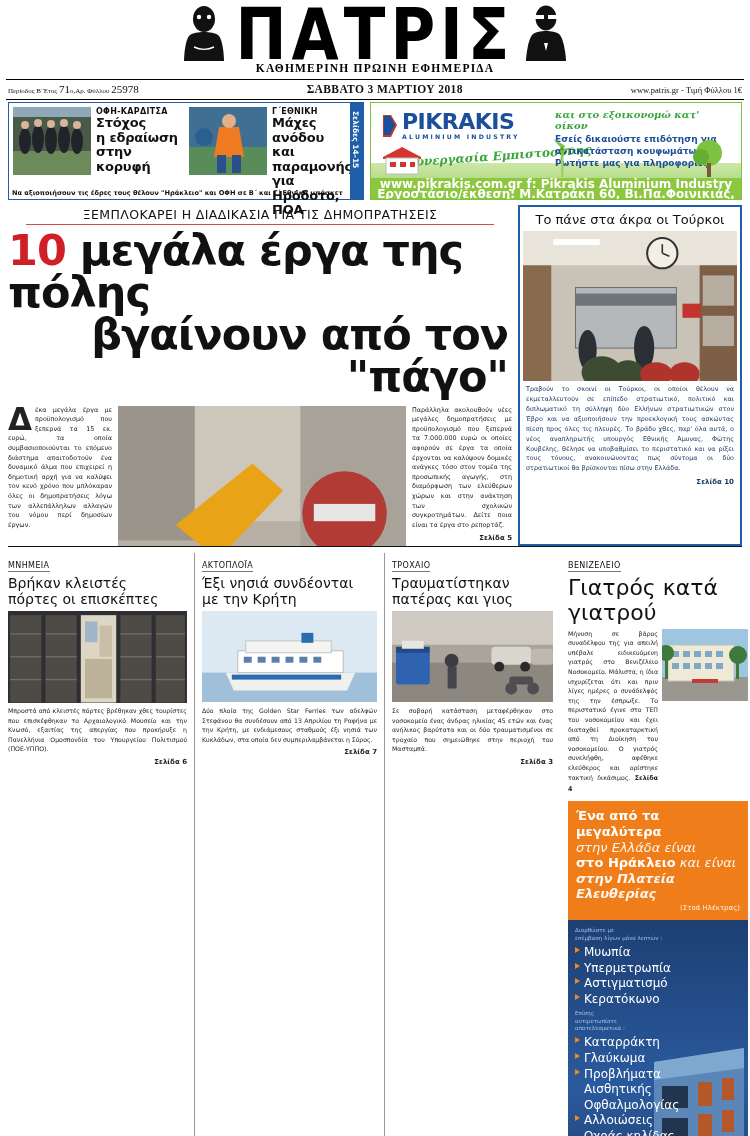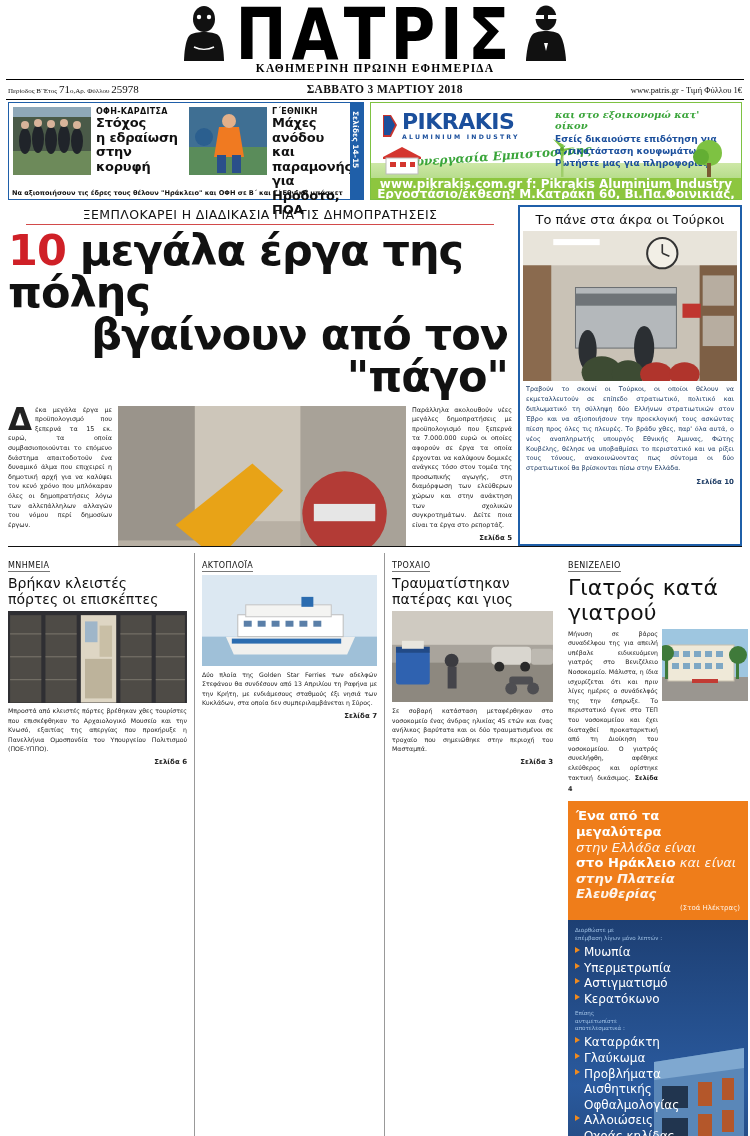--- a/index.html
+++ b/index.html
@@ -414,20 +414,24 @@
         </svg>
       </div>
       <div class="n-body">
         <span>Μπροστά από κλειστές πόρτες βρέθηκαν χθες τουρίστες που επισκέφθηκαν το Αρχαιολογικό Μουσείο και την Κνωσό, εξαιτίας της απεργίας που προκήρυξε η Πανελλήνια Ομοσπονδία του Υπουργείου Πολιτισμού (ΠΟΕ-ΥΠΠΟ).</span>
         <div class="pageref">Σελίδα 6</div>
       </div>
     </div>
 
     <div class="ncol" style="flex:0 0 190px;">
       <div class="n-kick">ΑΚΤΟΠΛΟΪΑ</div>
+      <div class="n-head">
+        <div>Έξι νησιά συνδέονται</div>
+        <div>με την Κρήτη</div>
+      </div>
       <div class="n-photo">
         <svg class="photo-ph" viewBox="0 0 176 92" preserveAspectRatio="none">
           <rect width="176" height="92" fill="#dce8f2"></rect>
           <rect y="62" width="176" height="30" fill="#9fc0d8"></rect>
           <path d="M24 62h130l-8 18H32z" fill="#f0f0ee"></path>
           <rect x="36" y="40" width="106" height="22" fill="#fff" stroke="#bcbcbc"></rect>
           <rect x="44" y="30" width="86" height="12" fill="#f4f4f2" stroke="#c4c4c4"></rect>
           <g fill="#5a7fa8">
               <rect x="42" y="46" width="8" height="6"></rect>
               <rect x="56" y="46" width="8" height="6"></rect>

